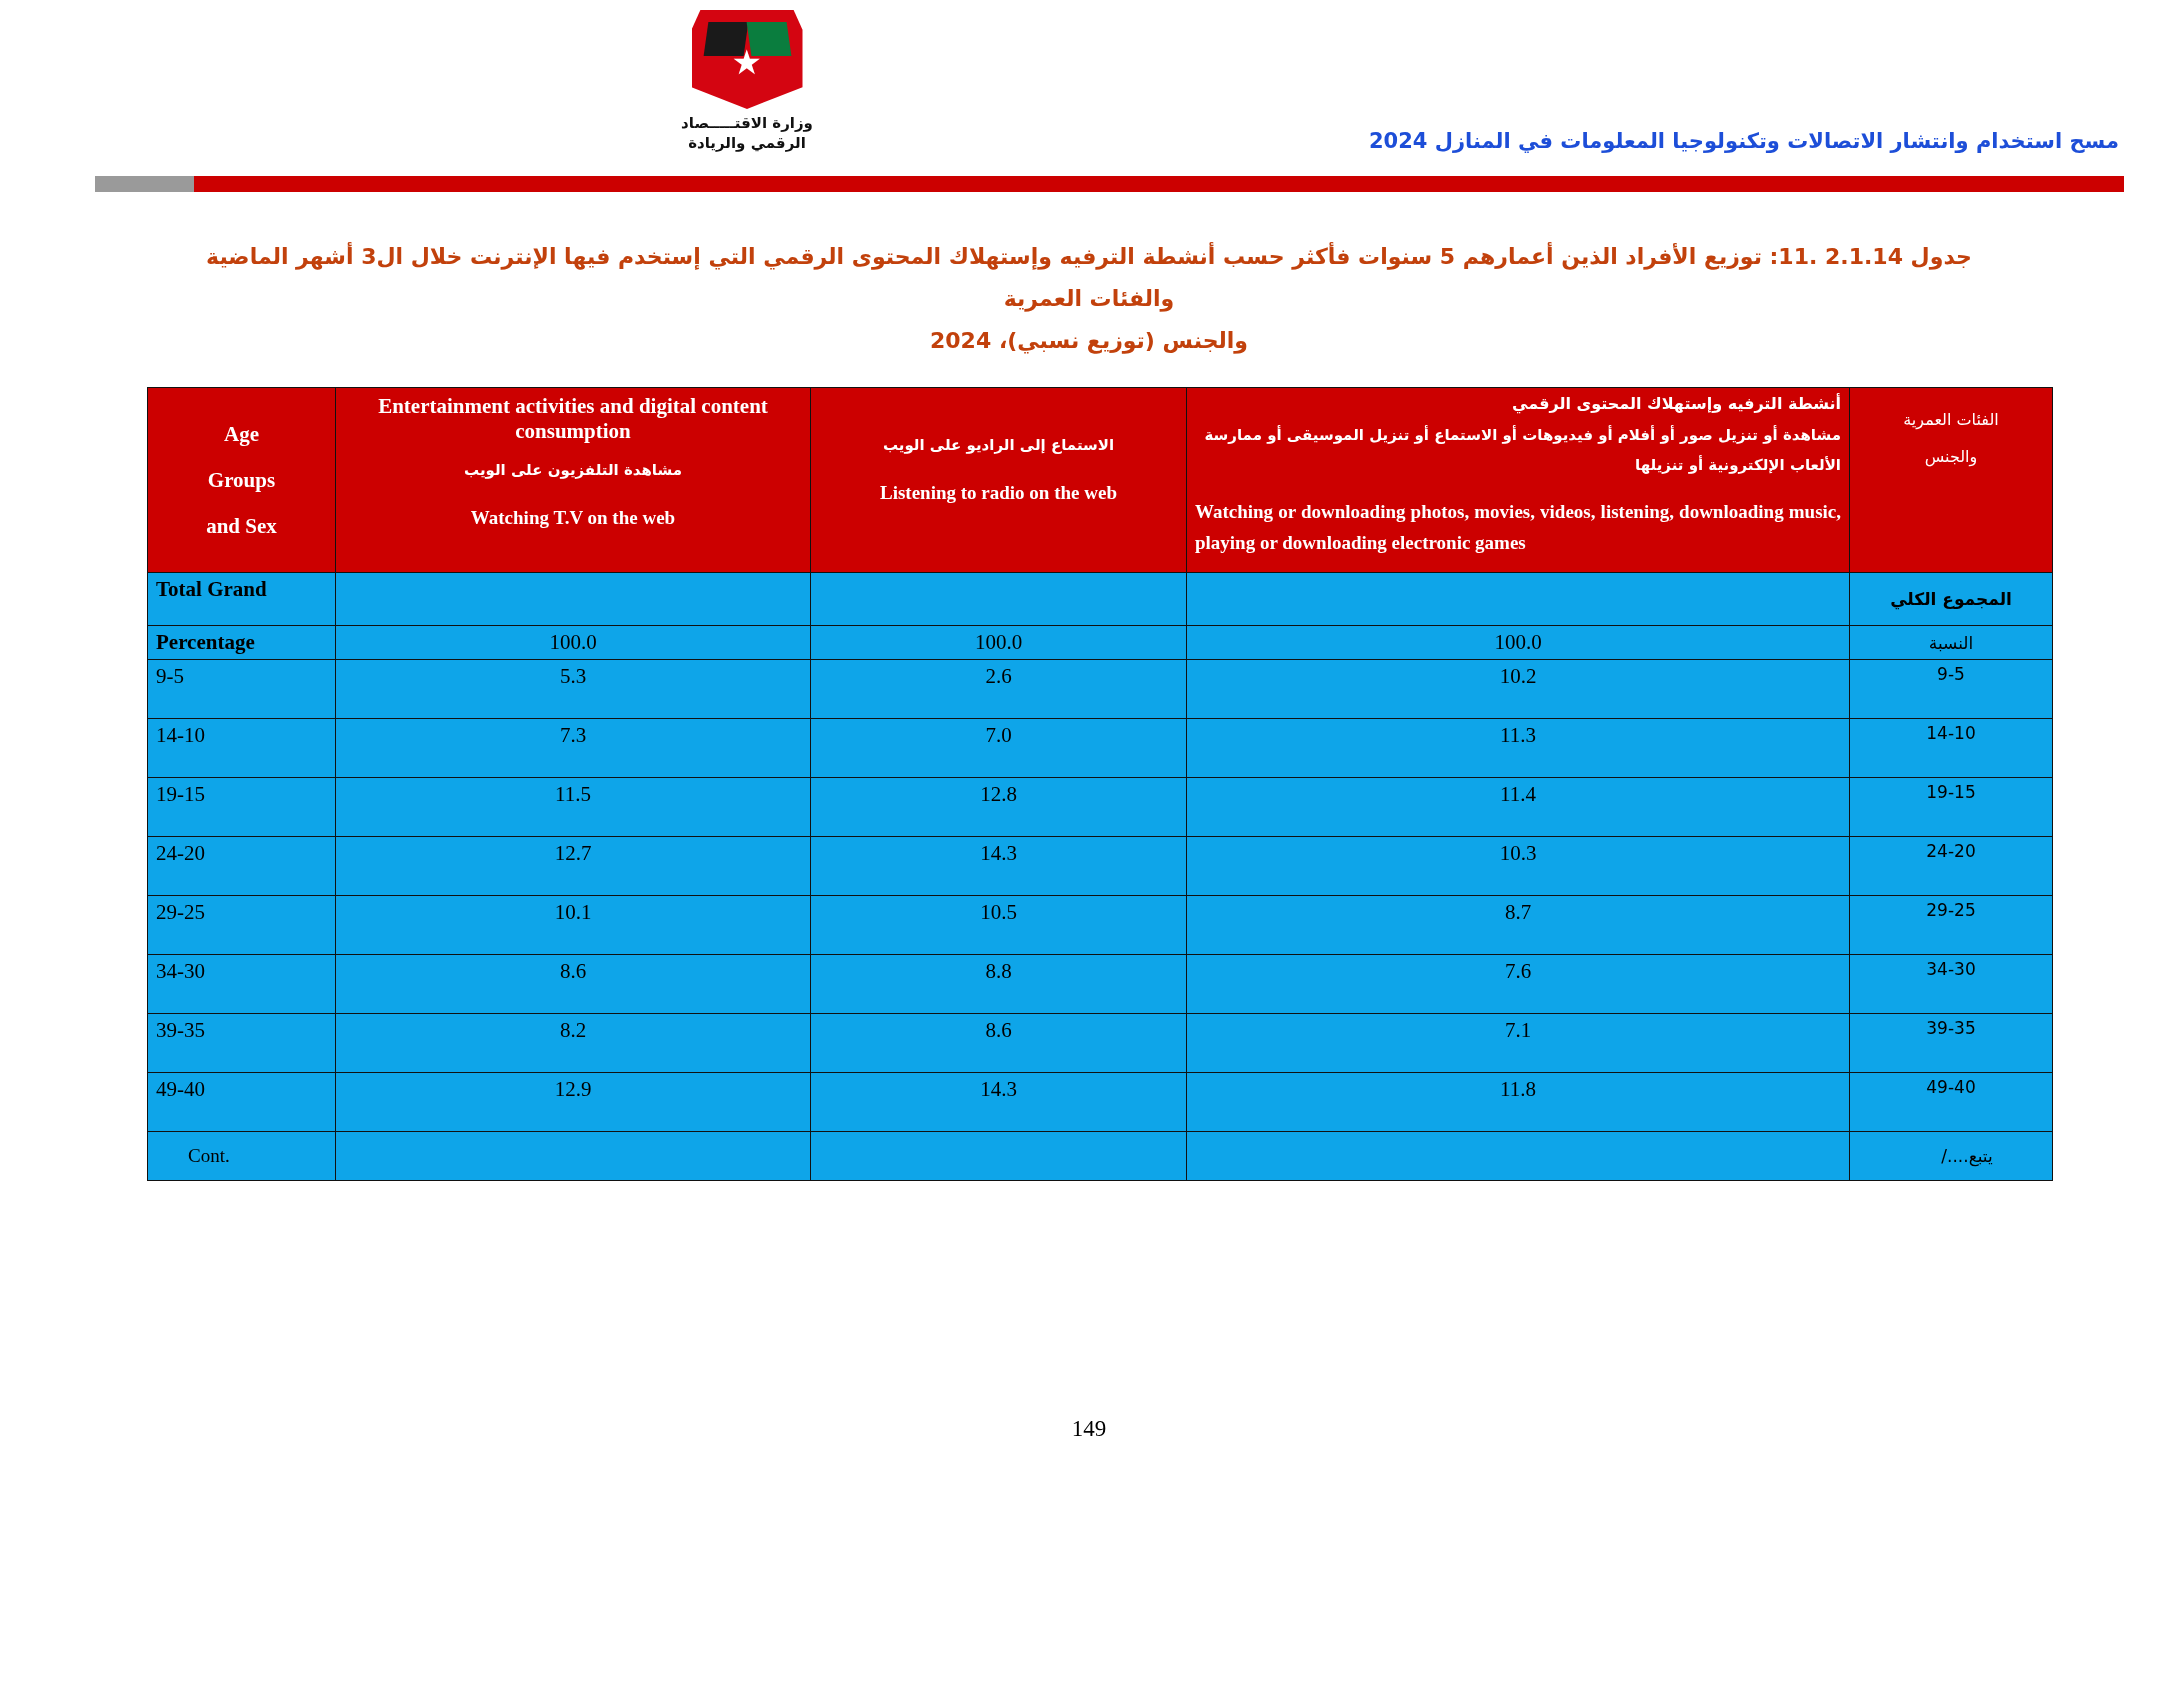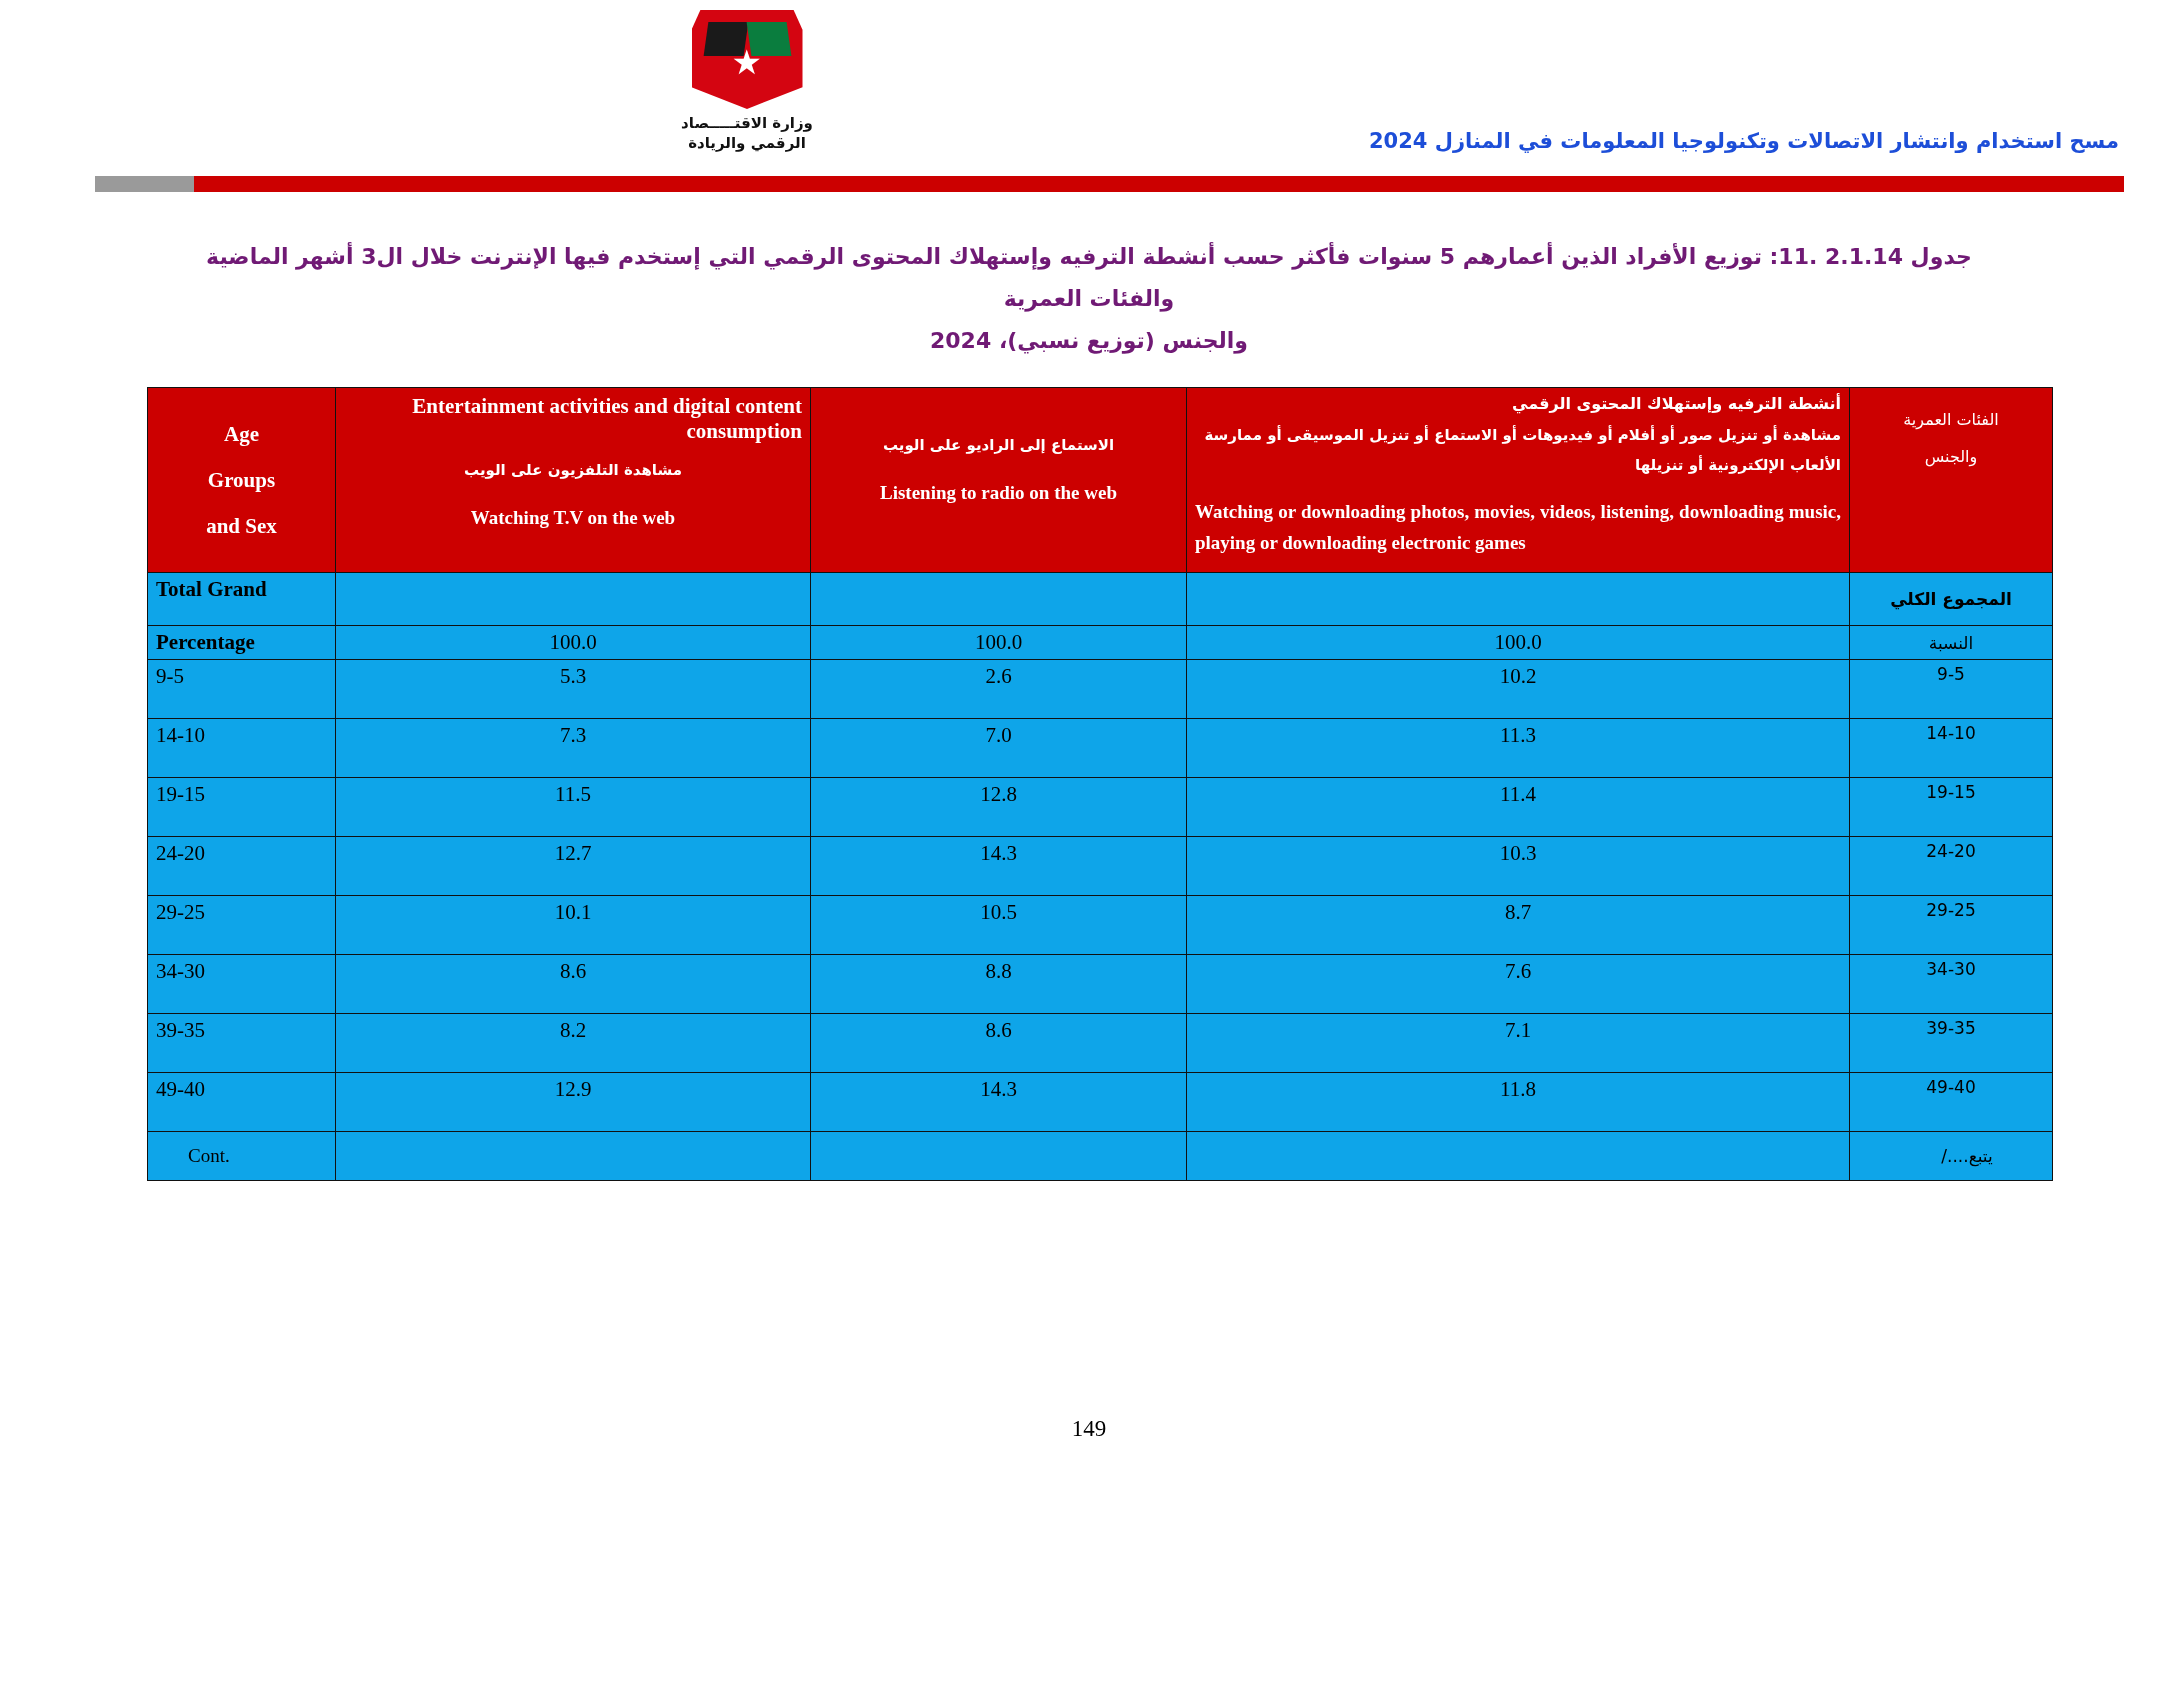--- a/index.html
+++ b/index.html
@@ -113,21 +113,21 @@
 
   
   .table-caption {
     margin: 48px 198px 0 198px;
     direction: rtl;
     text-align: center;
     font-family: "DejaVu Sans", sans-serif;
     font-weight: bold;
     font-size: 22px;
     line-height: 1.9;
-    color: #701a75;
+    color: #c2410c;
   }
 
   
   .table-wrap {
     margin: 26px 147px 0 147px;
   }
   table.data {
     width: 100%;
     border-collapse: collapse;
     table-layout: fixed;
@@ -164,21 +164,21 @@
     padding-top: 14px;
   }
   .hdr-cell {
     position: relative;
     height: 176px;
   }
   .hdr-en-top {
     font-family: "Liberation Serif", serif;
     font-weight: bold;
     font-size: 21px;
-    text-align: right;
+    text-align: center;
     padding-top: 2px;
   }
   .hdr-ar {
     direction: rtl;
     text-align: center;
     font-family: "DejaVu Sans", sans-serif;
     font-size: 15px;
     line-height: 1.95;
     padding-top: 12px;
   }

